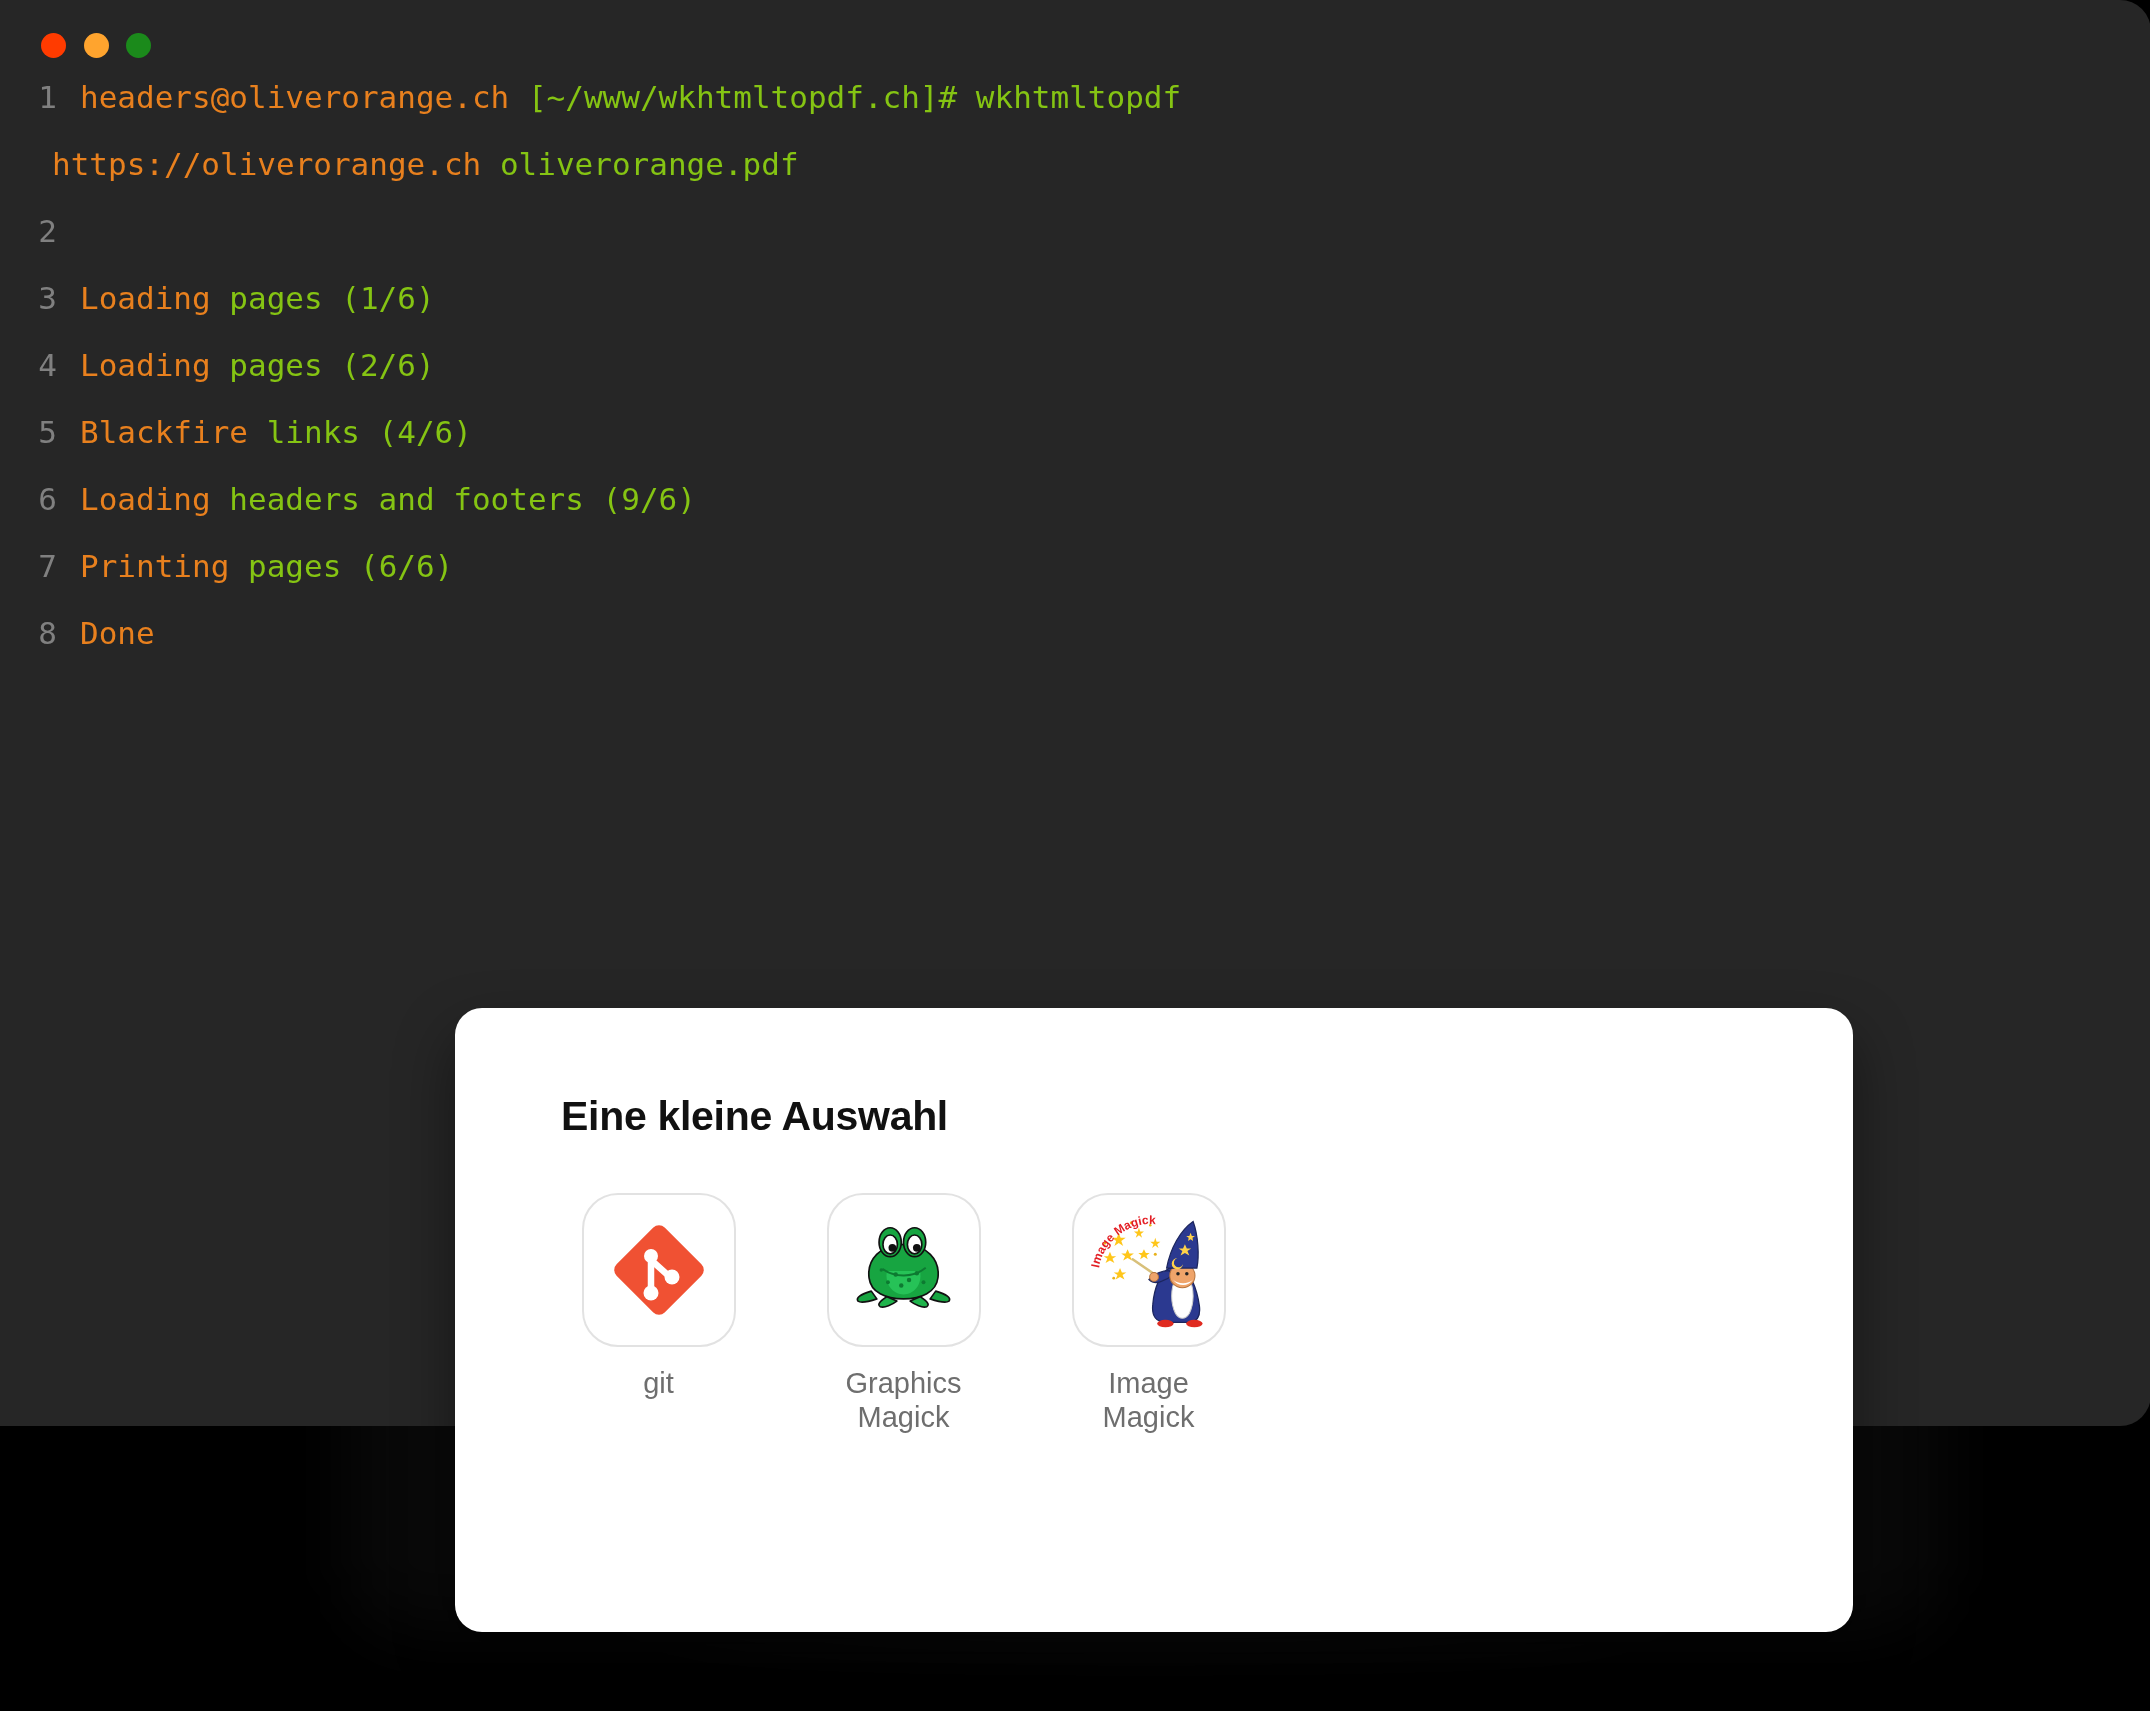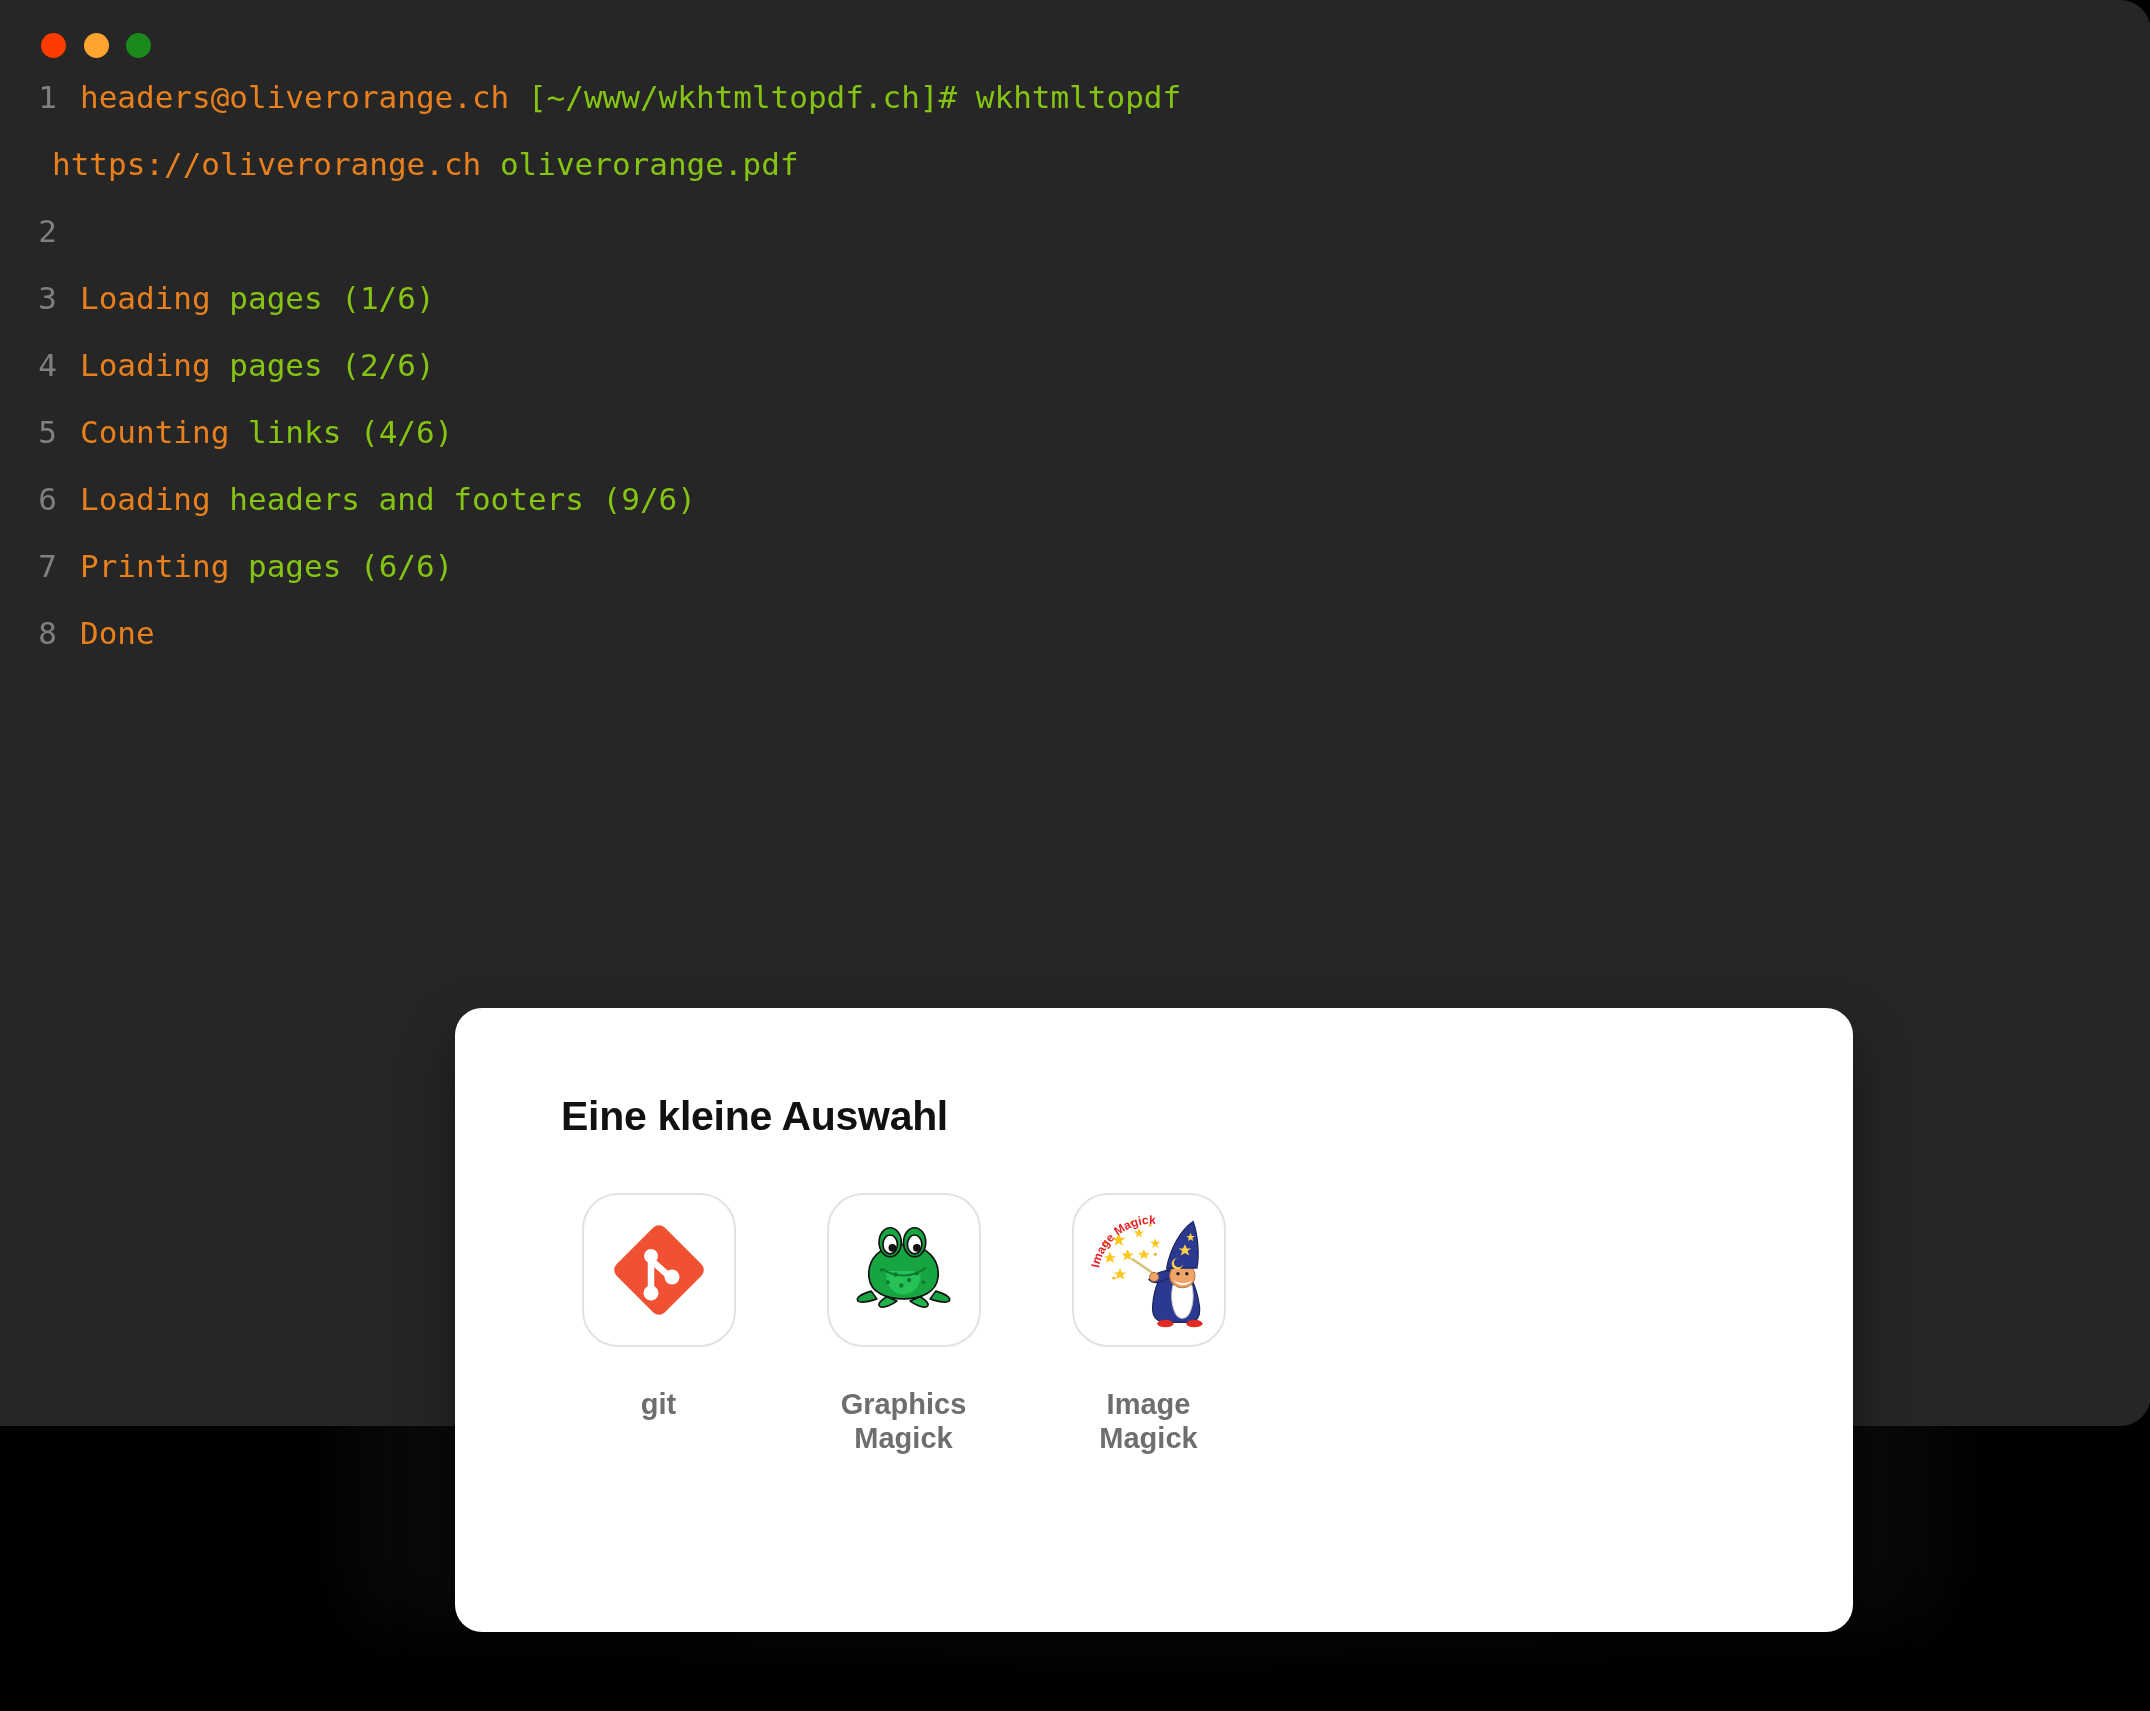--- a/index.html
+++ b/index.html
@@ -146,27 +146,26 @@
     height: 154px;
     border: 2px solid #E2E2E2;
     border-radius: 36px;
     background: #FFFFFF;
     display: flex;
     align-items: center;
     justify-content: center;
     box-sizing: border-box;
   }
   .tool-label {
-    margin-top: 41px;
+    margin-top: 20px;
     font-size: 29px;
     color: #6E6E6E;
     text-align: center;
     line-height: 1.16;
     font-family: "Liberation Sans", sans-serif;
-    font-weight: bold;
   }
 
   
   .frog-wrap { width: 113px; height: 100px; }
   
   .wiz-wrap  { width: 126px; height: 120px; }
 </style>
 </head>
 <body>
 
@@ -180,21 +179,21 @@
     <div class="dot" id="dot-min" style="background: rgb(255, 164, 46);"></div>
     <div class="dot" id="dot-max" style="background: rgb(27, 138, 27);"></div>
   </div>
 
   <div id="terminal-body">
       <div class="code-line"><span class="ln">1</span><span class="tok-orange">headers@oliverorange.ch </span><span class="tok-green">[~/www/wkhtmltopdf.ch]# wkhtmltopdf</span></div>
       <div class="wrapline"><span class="tok-orange">https://oliverorange.ch </span><span class="tok-green">oliverorange.pdf</span></div>
       <div class="code-line"><span class="ln">2</span></div>
       <div class="code-line"><span class="ln">3</span><span class="tok-orange">Loading </span><span class="tok-green">pages (1/6)</span></div>
       <div class="code-line"><span class="ln">4</span><span class="tok-orange">Loading </span><span class="tok-green">pages (2/6)</span></div>
-      <div class="code-line"><span class="ln">5</span><span class="tok-orange">Counting </span><span class="tok-green">links (4/6)</span></div>
+      <div class="code-line"><span class="ln">5</span><span class="tok-orange">Blackfire </span><span class="tok-green">links (4/6)</span></div>
       <div class="code-line"><span class="ln">6</span><span class="tok-orange">Loading </span><span class="tok-green">headers and footers (9/6)</span></div>
       <div class="code-line"><span class="ln">7</span><span class="tok-orange">Printing </span><span class="tok-green">pages (6/6)</span></div>
       <div class="code-line"><span class="ln">8</span><span class="tok-orange">Done</span></div>
     </div>
 
 </div>
 
 <div id="selection-card">
   <h2 id="card-title">Eine kleine Auswahl</h2>
   <div id="tool-grid">

